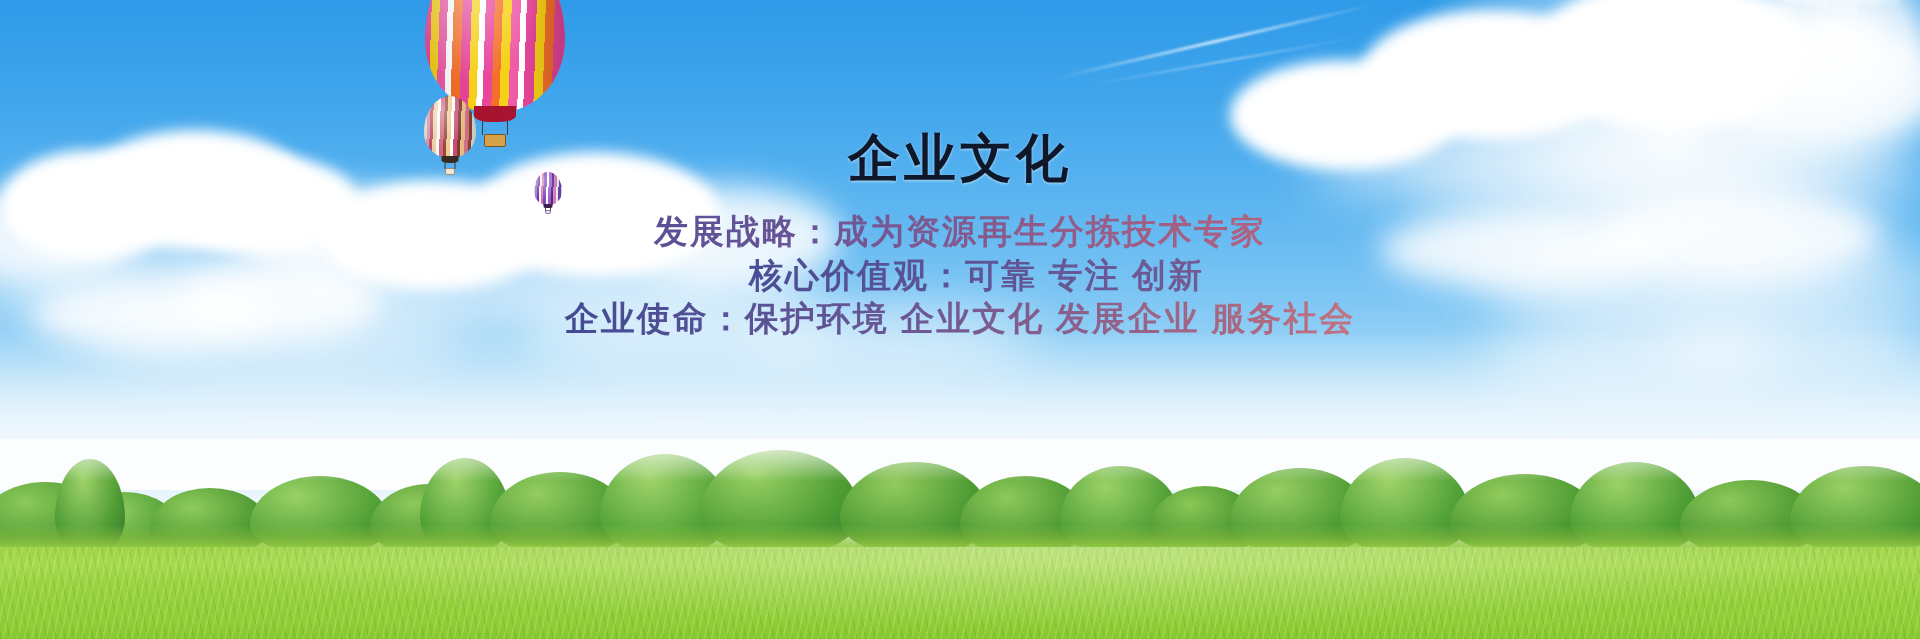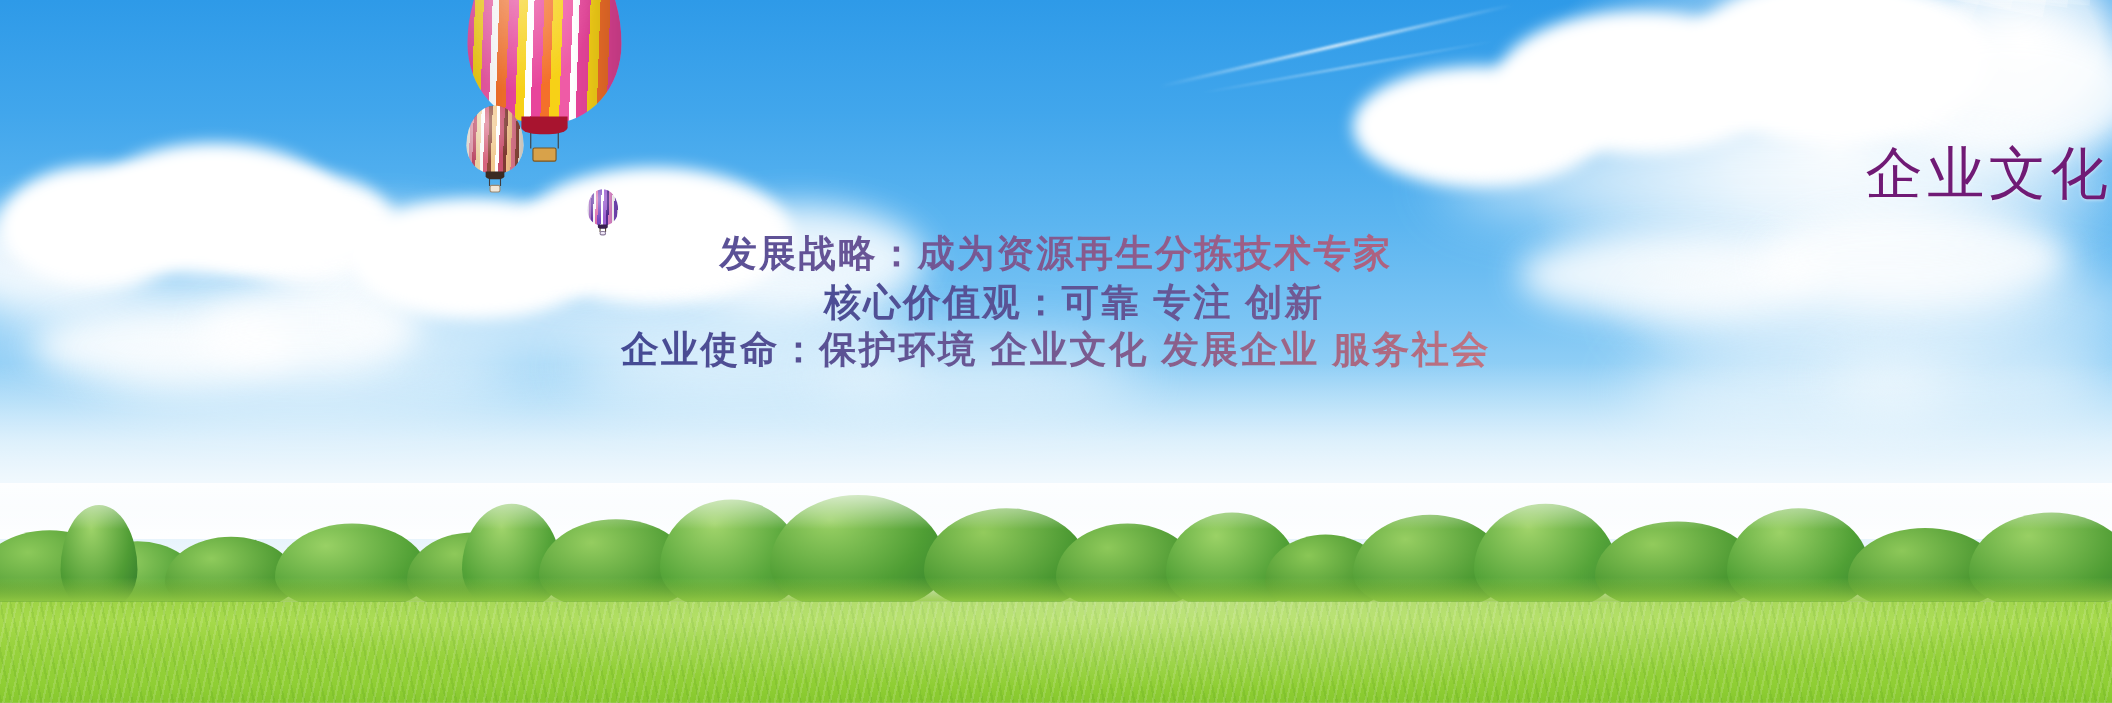--- a/index.html
+++ b/index.html
@@ -163,26 +163,25 @@
 
   
   .text-block {
     position:absolute; left:0; right:0; top:132px;
     text-align:center;
     z-index:30;
   }
   .title-cn {
     font-family:"Liberation Sans", sans-serif;
     font-size:52px;
-    font-weight:400;
+    font-weight:700;
     letter-spacing:4px;
-    color:#701a75;
+    color:#0f172a;
     line-height:1;
     text-shadow:0 1px 3px rgba(255,255,255,.55);
-    text-align:right;
   }
   .title-en {
     margin-top:8px;
     font-family:"Liberation Sans", sans-serif;
     font-size:26px;
     font-weight:400;
     letter-spacing:1px;
     color:#333b42;
     line-height:1;
   }

